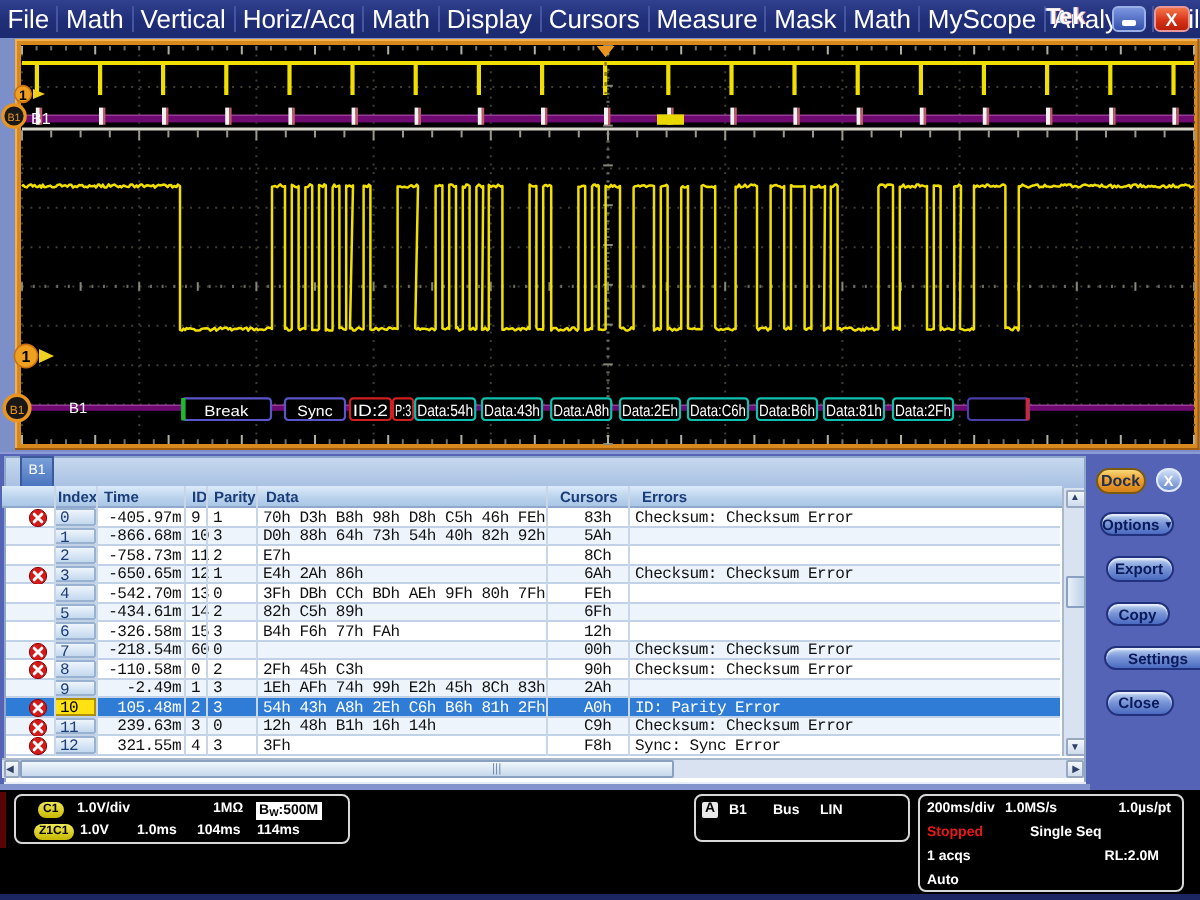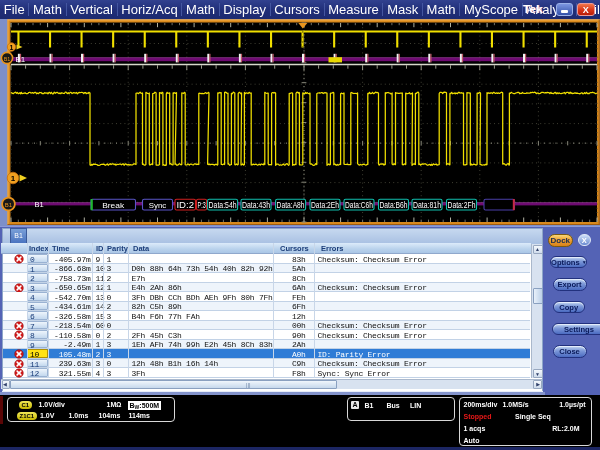--- a/index.html
+++ b/index.html
@@ -640,20 +640,21 @@
       <span style="position:absolute;left:11px;top:0px;width:10px;height:10px">
         <svg width="10" height="10" viewBox="0 0 10 10" style="position:absolute;left:0;top:0">
           <circle cx="5" cy="5" r="4.3" fill="#d41a1a" stroke="#8a0000" stroke-width="0.5"></circle>
           <path d="M3.1,3.1 L6.9,6.9 M6.9,3.1 L3.1,6.9" stroke="#fff" stroke-width="1.5" stroke-linecap="round"></path>
         </svg>
       </span>
       <span class="idxcell">0</span>
       <span class="c t" style="color:#101010">-405.97m</span>
       <span class="c i" style="color:#101010">9</span>
       <span class="c p" style="color:#101010">1</span>
+      <span class="c d" style="color:#101010">70h D3h B8h 98h D8h C5h 46h FEh</span>
       <span class="c k" style="color:#101010">83h</span>
       <span class="c e" style="color:#101010">Checksum: Checksum Error</span>
     </div>
     <div class="trow" style="top:263.8px;background:#eef4fb">
       <span class="idxcell">1</span>
       <span class="c t" style="color:#101010">-866.68m</span>
       <span class="c i" style="color:#101010">10</span>
       <span class="c p" style="color:#101010">3</span>
       <span class="c d" style="color:#101010">D0h 88h 64h 73h 54h 40h 82h 92h</span>
       <span class="c k" style="color:#101010">5Ah</span>
@@ -752,20 +753,21 @@
       <span style="position:absolute;left:11px;top:0px;width:10px;height:10px">
         <svg width="10" height="10" viewBox="0 0 10 10" style="position:absolute;left:0;top:0">
           <circle cx="5" cy="5" r="4.3" fill="#d41a1a" stroke="#8a0000" stroke-width="0.5"></circle>
           <path d="M3.1,3.1 L6.9,6.9 M6.9,3.1 L3.1,6.9" stroke="#fff" stroke-width="1.5" stroke-linecap="round"></path>
         </svg>
       </span>
       <span class="idxcell idxsel">10</span>
       <span class="c t" style="color:#ffffff">105.48m</span>
       <span class="c i" style="color:#ffffff">2</span>
       <span class="c p" style="color:#ffffff">3</span>
+      <span class="c d" style="color:#ffffff">54h 43h A8h 2Eh C6h B6h 81h 2Fh</span>
       <span class="c k" style="color:#ffffff">A0h</span>
       <span class="c e" style="color:#ffffff">ID: Parity Error</span>
     </div>
     <div class="trow" style="top:358.8px;background:#eef4fb">
       <span style="position:absolute;left:11px;top:0px;width:10px;height:10px">
         <svg width="10" height="10" viewBox="0 0 10 10" style="position:absolute;left:0;top:0">
           <circle cx="5" cy="5" r="4.3" fill="#d41a1a" stroke="#8a0000" stroke-width="0.5"></circle>
           <path d="M3.1,3.1 L6.9,6.9 M6.9,3.1 L3.1,6.9" stroke="#fff" stroke-width="1.5" stroke-linecap="round"></path>
         </svg>
       </span>

